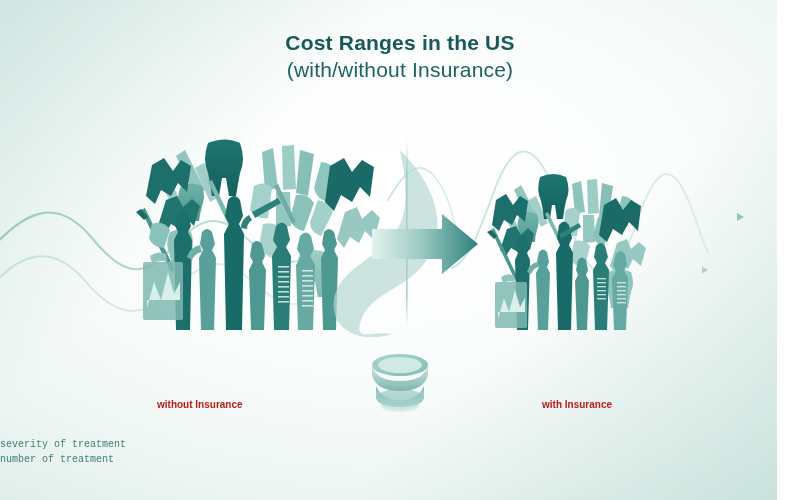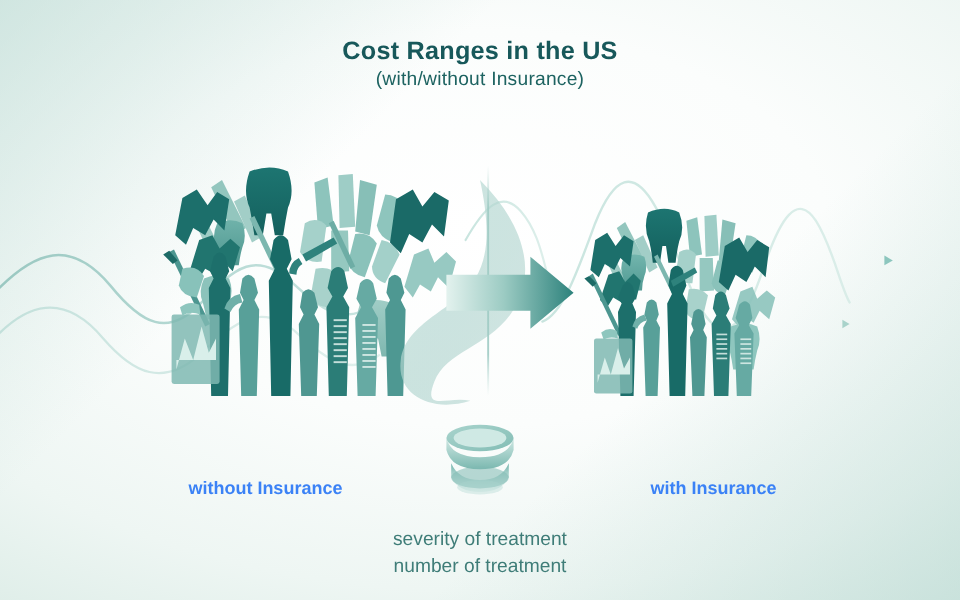--- a/index.html
+++ b/index.html
@@ -1,21 +1,21 @@
 <!DOCTYPE html>
 <html><head>
 <meta charset="utf-8">
 <style>
   html,body{margin:0;padding:0;}
   body{
     width:800px;height:500px;overflow:hidden;
     font-family:"Liberation Sans","DejaVu Sans",sans-serif;
     background:#ffffff;
   }
-  #stage{position:relative;width:800px;height:500px;overflow:hidden;}
+  #stage{position:relative;width:736px;height:500px;overflow:hidden;padding-left:41px;}
 
   .bg{
     position:absolute;inset:0;
     background:
       radial-gradient(120% 110% at 50% 38%, #ffffff 0%, #fbfdfc 30%, #eef6f3 55%, #d8eae4 78%, #c2dcd5 100%);
   }
   .bg-tint{
     position:absolute;inset:0;
     background:linear-gradient(135deg, rgba(183,216,209,.55) 0%, rgba(255,255,255,0) 32%,
                rgba(255,255,255,0) 66%, rgba(183,216,209,.55) 100%);
@@ -23,34 +23,34 @@
 
   .titlewrap{
     position:absolute;left:0;top:30px;width:800px;text-align:center;
     line-height:1.25;
   }
   .t1{
     font-size:21px;font-weight:bold;color:#17585a;letter-spacing:.2px;
     display:block;
   }
   .t2{
-    font-size:16px;font-weight:normal;color:#1d6361;letter-spacing:.2px;
+    font-size:21px;font-weight:normal;color:#1d6361;letter-spacing:.2px;
     display:block;margin-top:1px;
   }
 
   .lbl{
-    position:absolute;font-size:15px;font-weight:bold;color:#3b82f6;
+    position:absolute;font-size:10px;font-weight:bold;color:#b91c1c;
     white-space:nowrap;
   }
   #lbl-without{left:157px;top:399px;}
   #lbl-with{left:542px;top:399px;}
 
   .caption{
-    position:absolute;left:0;top:438px;width:800px;text-align:center;
-    font-size:16px;color:#3f7d78;line-height:1.45;
+    position:absolute;left:0;top:438px;width:800px;
+    font-size:10px;color:#3f7d78;line-height:1.45;font-family:Liberation Mono, monospace;
   }
   .caption span{display:block;}
 
   svg.layer{position:absolute;left:0;top:0;width:800px;height:500px;}
   svg.layer *{shape-rendering:geometricPrecision;}
 </style>
 </head>
 <body>
 
 <div id="stage">

